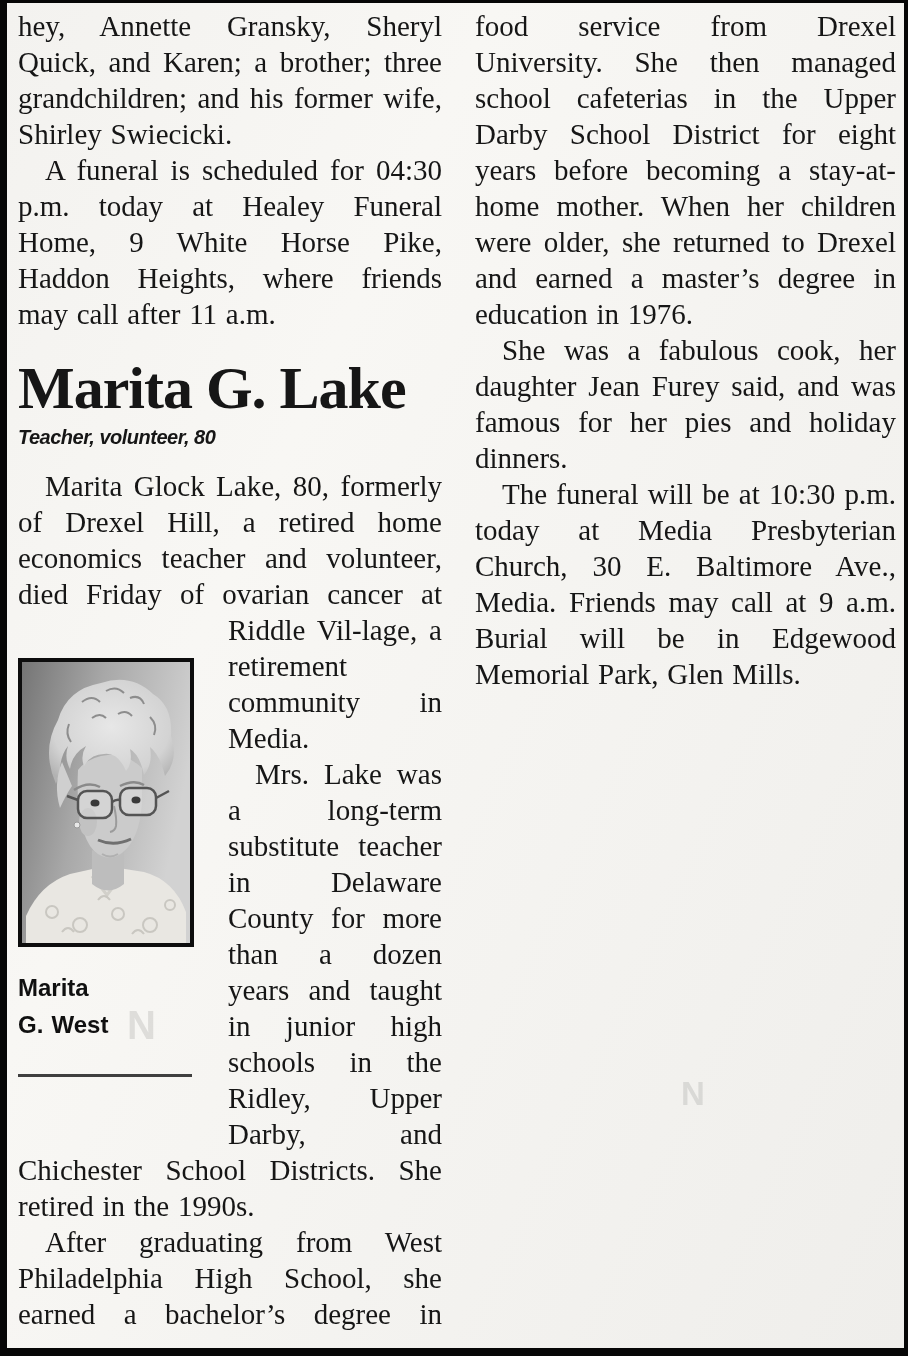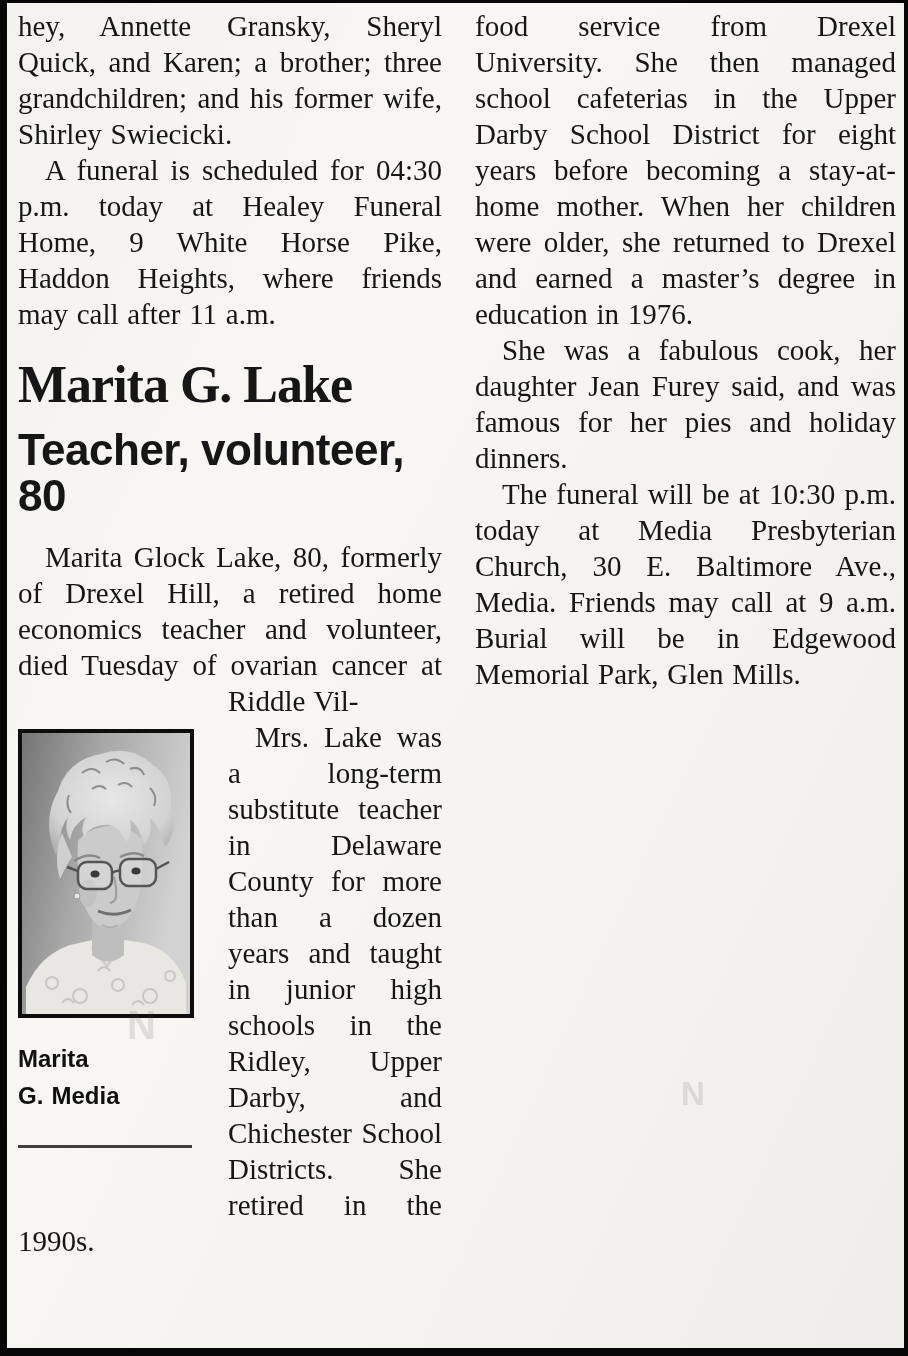--- a/index.html
+++ b/index.html
@@ -29,32 +29,33 @@
     text-indent:27px;
     hyphens:auto; -webkit-hyphens:auto;
     word-spacing:1.5px;
   }
   p.cont { text-indent:0; }
   .cutoff { text-align-last:justify; }
 
   h1.headline {
     font-family:"Liberation Serif", serif;
     font-weight:bold;
-    font-size:52px;
+    font-size:60px;
     line-height:1.02;
     letter-spacing:-1px;
     margin:26px 0 8px 0;
   }
   h2.subhead {
     font-family:"Liberation Sans", sans-serif;
     font-weight:bold;
-    font-size:44px;
+    font-size:20px;
     line-height:1.05;
     letter-spacing:-0.5px;
-    margin:16px 0 20px 0;
+    margin:8px 0 20px 0;
+    font-style:italic;
   }
 
   .photo-block {
     float:left;
     width:210px;
     padding-top:46px;
     text-indent:0;
   }
   .photo-frame {
     display:block;
@@ -96,21 +97,21 @@
 <div class="page">
   <div class="columns">
 
     <div class="col col-left">
       <p class="body cont">hey, Annette Gransky, Sheryl Quick, and Karen; a brother; three grandchildren; and his former wife, Shirley Swiecicki.</p>
       <p class="body">A funeral is scheduled for 04:30 p.m. today at Healey Funeral Home, 9 White Horse Pike, Haddon Heights, where friends may call after 11 a.m.</p>
 
       <h1 class="headline">Marita G. Lake</h1>
       <h2 class="subhead">Teacher, volunteer, 80</h2>
 
-      <p class="body lead"><span>Marita Glock Lake, 80, formerly of Drexel Hill, a retired home economics teacher and volunteer, died Tuesday of ovarian cancer at Riddle Vil-</span><span class="photo-block">
+      <p class="body lead"><span>Marita Glock Lake, 80, formerly of Drexel Hill, a retired home economics teacher and volunteer, died Friday of ovarian cancer at Riddle Vil-</span><span class="photo-block">
             <span class="photo-frame">
               <svg viewBox="0 0 168 281" xmlns="http://www.w3.org/2000/svg">
         <defs>
           <linearGradient id="pbg" x1="0" y1="0" x2="1" y2="0.35">
             <stop offset="0" stop-color="#757575"></stop>
             <stop offset="0.45" stop-color="#a8a8a8"></stop>
             <stop offset="1" stop-color="#d2d2d2"></stop>
           </linearGradient>
           <radialGradient id="hairg" cx="0.5" cy="0.45" r="0.65">
             <stop offset="0" stop-color="#e7e7e7"></stop>
@@ -146,26 +147,27 @@
         <ellipse cx="73" cy="141" rx="4.5" ry="3.5" fill="#3a3a3a"></ellipse>
         <ellipse cx="114" cy="138" rx="4.5" ry="3.5" fill="#3a3a3a"></ellipse>
         <path d="M92 144 q3 13 2 20 q-1 5 -6 6" stroke="#9b9b9b" stroke-width="2" fill="none"></path>
         <path d="M76 178 q16 7 33 -1" stroke="#6f6f6f" stroke-width="3" fill="none"></path>
         <path d="M80 192 q8 5 16 0" stroke="#b0b0b0" stroke-width="2" fill="none"></path>
         <circle cx="55" cy="163" r="3" fill="#e8e8e8" stroke="#999" stroke-width="1"></circle>
       </svg>
             </span>
             <span class="caption">
               <span style="display:block">Marita</span>
-              <span style="display:block">G. Media</span>
+              <span style="display:block">G. West</span>
             </span>
             <span class="caption-rule"></span>
-          </span></p>
+          </span><span>lage, a retirement community in Media.</span></p>
 
       <p class="body">Mrs. Lake was a long-term substitute teacher in Delaware County for more than a dozen years and taught in junior high schools in the Ridley, Upper Darby, and Chichester School Districts. She retired in the 1990s.</p>
+      <p class="body cutoff">After graduating from West Philadelphia High School, she earned a bachelor’s degree in</p>
     </div>
 
     <div class="col col-right">
       <p class="body cont">food service from Drexel University. She then managed school cafeterias in the Upper Darby School District for eight years before becoming a stay-at-home mother. When her children were older, she returned to Drexel and earned a master’s degree in education in 1976.</p>
       <p class="body">She was a fabulous cook, her daughter Jean Furey said, and was famous for her pies and holiday dinners.</p>
       <p class="body">The funeral will be at 10:30 p.m. today at Media Presbyterian Church, 30 E. Baltimore Ave., Media. Friends may call at 9 a.m. Burial will be in Edgewood Memorial Park, Glen Mills.</p>
     </div>
 
   </div>
 

